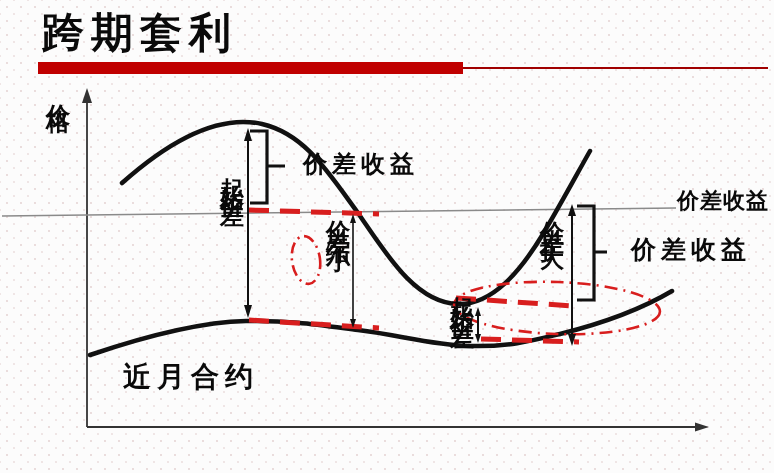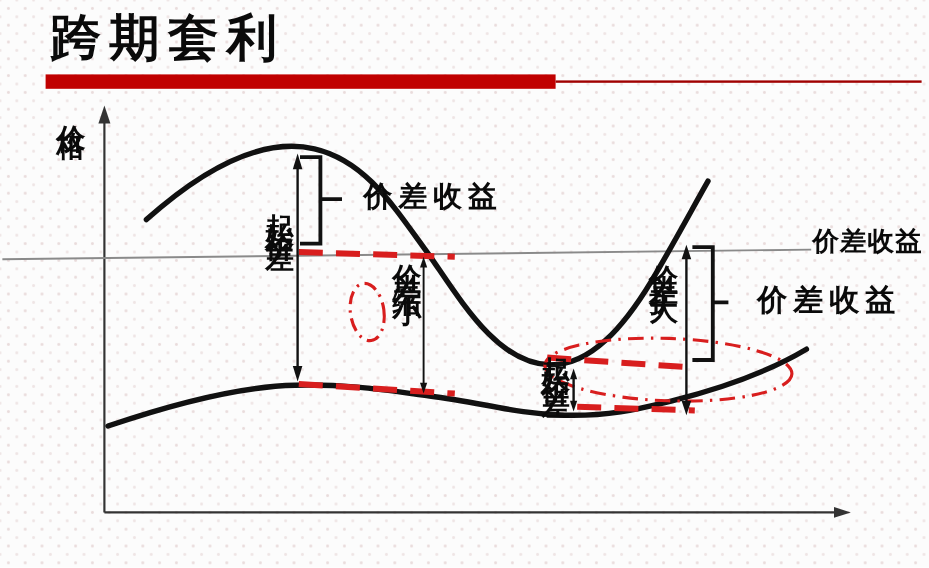--- a/index.html
+++ b/index.html
@@ -98,20 +98,21 @@
       <line x1="478" y1="313" x2="478" y2="337" stroke-width="2"></line>
       <polygon points="478,307 475,316 481,316" stroke="none"></polygon>
       <polygon points="478,343 475,334 481,334" stroke="none"></polygon>
     </g>
 
     <path d="M250,131 L267,131 L267,166 L285,166 M267,166 L267,203 L250,203" fill="none" stroke="#111" stroke-width="3.2"></path>
     <path d="M577,206 L594,206 L594,252 L607,252 M594,252 L594,300 L577,300" fill="none" stroke="#111" stroke-width="3.2"></path>
   </svg>
 
   <div class="abs lbl v y-label">价格</div>
+  <div class="abs lbl near-label">近月合约</div>
   <div class="abs lbl v spread-left">起始价差</div>
   <div class="abs lbl profit-left">价差收益</div>
   <div class="abs lbl v narrow-label">价差缩小</div>
   <div class="abs lbl normal-label">价差收益</div>
   <div class="abs lbl v widen-label">价差扩大</div>
   <div class="abs lbl profit-right">价差收益</div>
   <div class="abs lbl v spread-right">起始价差</div>
 </div>
 
 </body></html>

